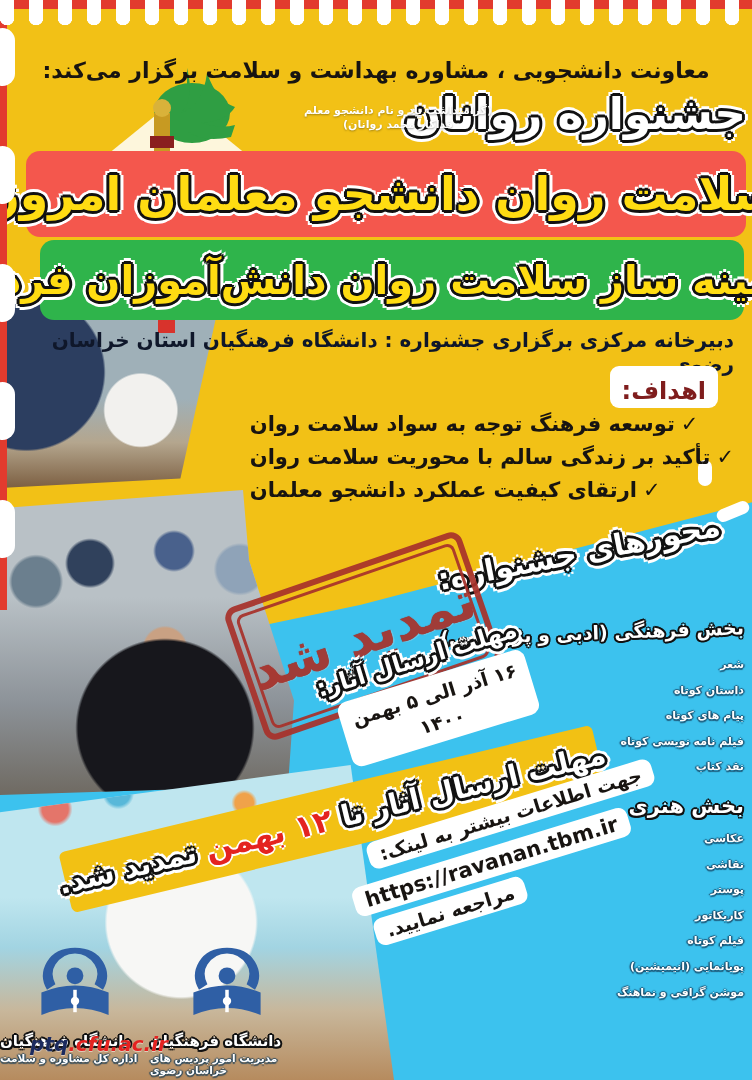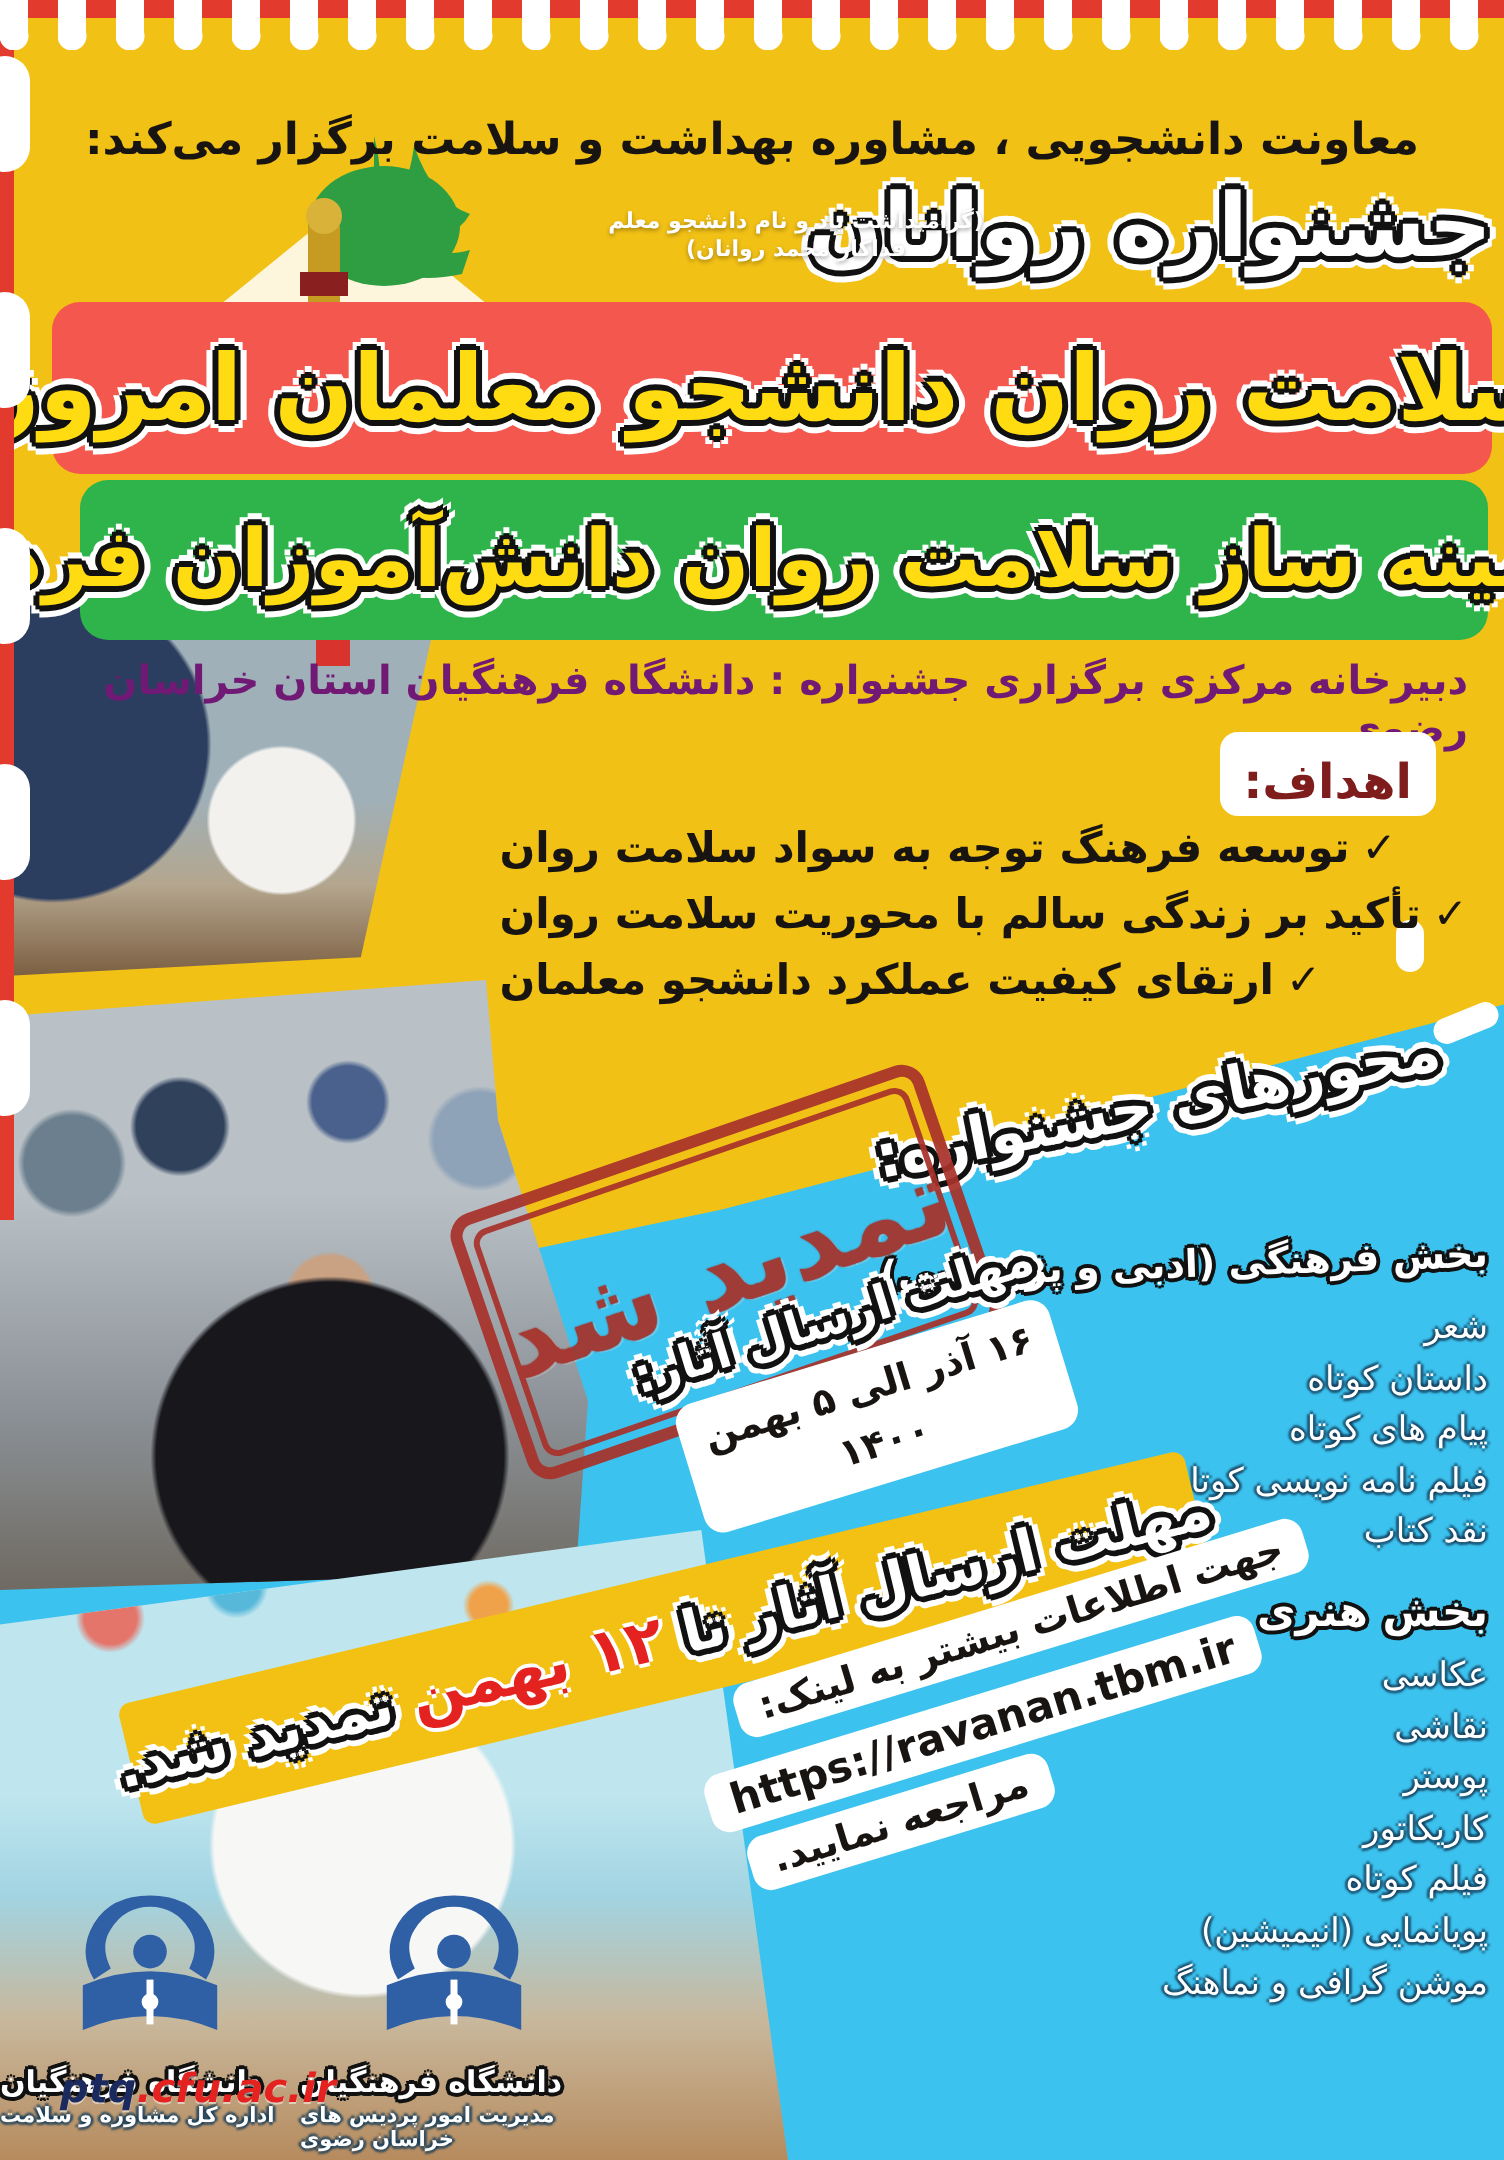--- a/index.html
+++ b/index.html
@@ -96,39 +96,39 @@
   .dedication{left:298px;top:104px;width:200px;font-size:11px;font-weight:bold;color:#fff;z-index:4;text-align:center;line-height:1.25;
     text-shadow:0 1px 2px rgba(0,0,0,.35);}
   .logo-shrine{left:92px;top:58px;z-index:4;}
 
   
   .banner{z-index:4;display:flex;align-items:center;justify-content:center;}
   .banner-red{left:26px;top:151px;width:720px;height:86px;background:#F4574D;border-radius:14px;}
   .banner-red .t{font-size:46px;font-weight:bold;white-space:nowrap;}
   .banner-green{left:40px;top:240px;width:704px;height:80px;background:#2FB44B;border-radius:14px;}
   .banner-green .t{font-size:40px;font-weight:bold;white-space:nowrap;}
-  .secretariat{right:18px;top:328px;width:720px;text-align:right;font-size:20px;font-weight:bold;color:#701a75;z-index:4;}
+  .secretariat{right:18px;top:328px;width:720px;text-align:right;font-size:20px;font-weight:bold;color:#0f172a;z-index:4;}
 
   
   .goals-box{right:34px;top:366px;background:#fff;border-radius:9px;padding:11px 12px 3px;z-index:4;
     font-size:24px;font-weight:bold;color:#7f1d1d;}
   .goals{right:18px;top:408px;z-index:4;text-align:left;font-size:21px;font-weight:bold;color:#181411;line-height:33px;}
   .goals .check{margin-left:6px;}
 
   
   .deco-red-square{left:158px;top:316px;width:17px;height:17px;background:#D8332C;z-index:3;}
   .deco-dash{width:34px;height:13px;border-radius:8px;background:#fff;z-index:3;}
 
   
   .axes-title{right:8px;top:535px;width:330px;text-align:center;font-size:30px;font-weight:bold;
     transform:rotate(-11deg);z-index:4;white-space:nowrap;}
   .axes-col{right:8px;top:622px;width:330px;text-align:right;z-index:4;}
   .sec-header{font-size:19px;font-weight:bold;transform:rotate(-2deg);margin-bottom:8px;white-space:nowrap;}
   .axes-col ul{list-style:none;margin:0;padding:0;}
-  .axes-col li{font-size:17px;font-weight:normal;line-height:25.6px;white-space:nowrap;}
+  .axes-col li{font-size:11px;font-weight:bold;line-height:25.6px;white-space:nowrap;}
   .sec-header2{font-size:21px;font-weight:bold;margin:14px 0 8px;white-space:nowrap;}
 
   
   .stamp{left:238px;top:566px;width:238px;height:128px;z-index:5;transform:rotate(-19deg);
     border:6px solid #A8322B;border-radius:12px;display:flex;align-items:center;justify-content:center;
     opacity:.93;}
   .stamp::before{content:"";position:absolute;inset:4px;border:3px solid #A8322B;border-radius:8px;}
   .stamp .t{font-size:52px;font-weight:bold;color:#A8322B;
     text-shadow:0 0 1px #8d2a24, 1px 1px 0 rgba(255,255,255,.25);}
 

